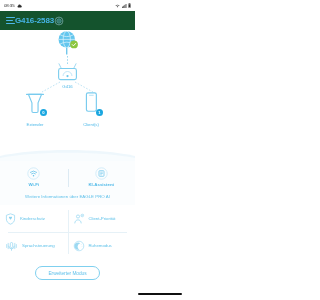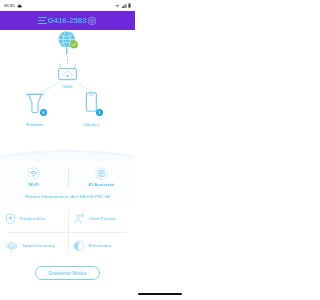--- a/index.html
+++ b/index.html
@@ -25,23 +25,23 @@
   }
   .sb-left { display:flex; align-items:center; gap:2px; }
   .sb-right { display:flex; align-items:center; gap:1.5px; }
   .sb-ico { display:block; }
 
   
   .header {
     height:19px;
     display:flex;
     align-items:center;
-    justify-content:center;
+    justify-content:flex-start;
     padding:0 6px;
-    background:#6d28d9;
+    background:#14532d;
   }
   .hamburger { width:9px; display:flex; flex-direction:column; gap:1.5px; }
   .hamburger i { display:block; height:1.2px; background:#4db8e8; border-radius:1px; }
   .hamburger i:nth-child(1){ width:9px; }
   .hamburger i:nth-child(2){ width:7px; }
   .hamburger i:nth-child(3){ width:9px; }
   .title {
     font-size:8px;
     font-weight:bold;
     color:#46b4e6;

